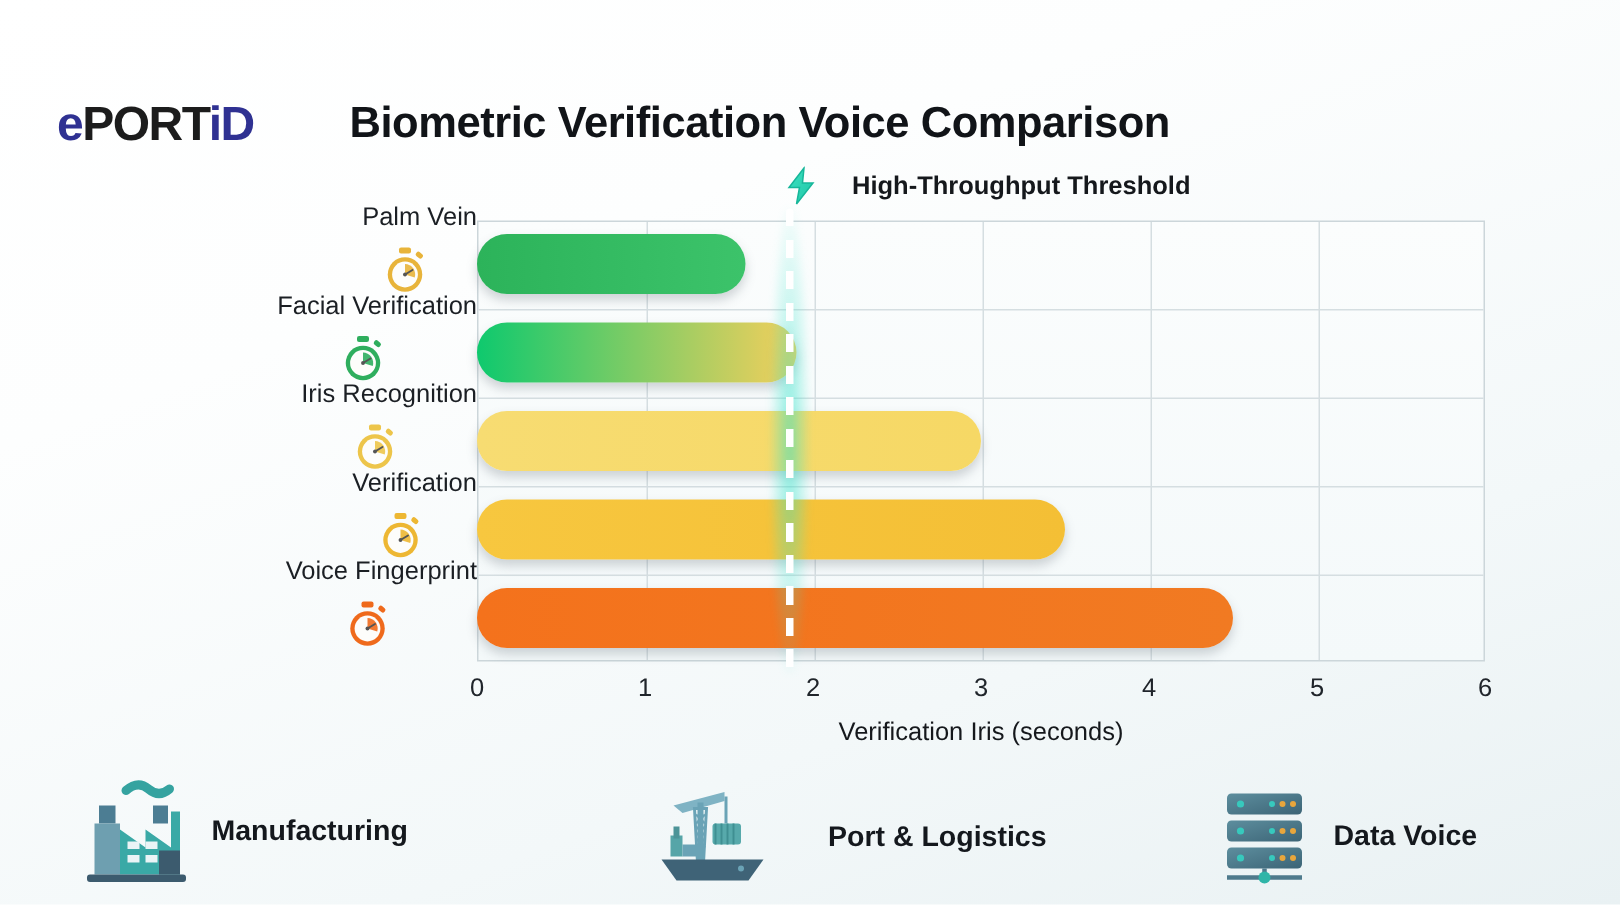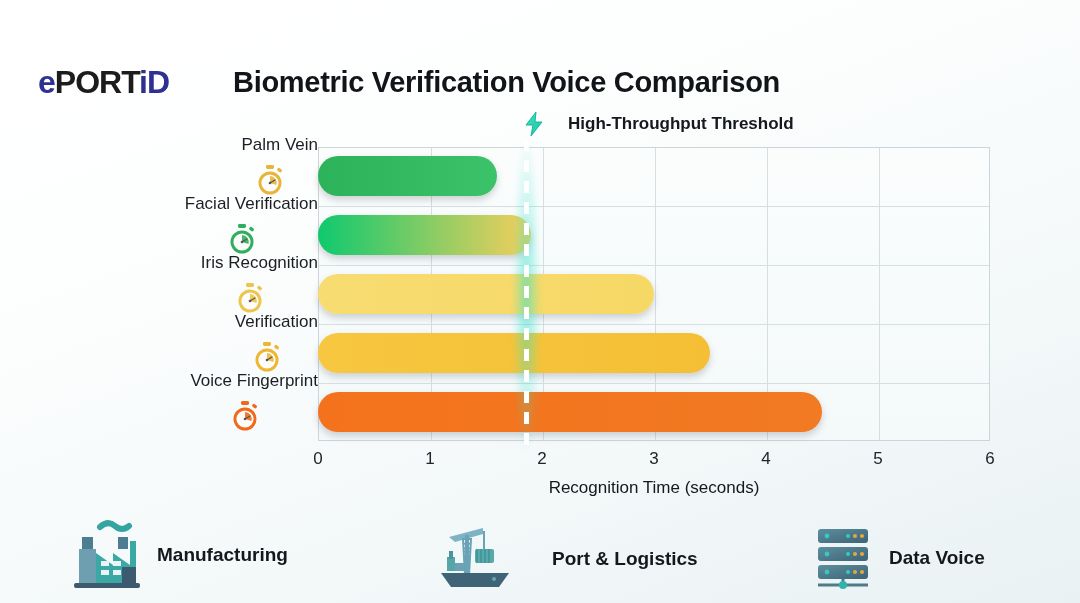--- a/index.html
+++ b/index.html
@@ -179,25 +179,25 @@
 
   <div class="xticks" id="x-ticks">
       <span class="xtick" style="left: 0px;">0</span>
       <span class="xtick" style="left: 112px;">1</span>
       <span class="xtick" style="left: 224px;">2</span>
       <span class="xtick" style="left: 336px;">3</span>
       <span class="xtick" style="left: 448px;">4</span>
       <span class="xtick" style="left: 560px;">5</span>
       <span class="xtick" style="left: 672px;">6</span>
     </div>
-  <div class="xlabel">Recognition Time (seconds)</div>
+  <div class="xlabel">Verification Iris (seconds)</div>
 
   <div class="footer">
 
-    <div class="fitem" style="left:70px; top:14px;align-items:center;">
+    <div class="fitem" style="left:54px; top:14px;align-items:center;">
       <svg width="74" height="72" viewBox="0 0 74 72">
         <path d="M30 8 q8 -7 15 -1 q7 6 14 0" stroke="#35a3a0" stroke-width="6" fill="none" stroke-linecap="round"></path>
         <rect x="12" y="18" width="11" height="12" fill="#4c7d93"></rect>
         <rect x="9" y="30" width="17" height="34" fill="#6e9fb0"></rect>
         <path d="M26 64 V34 l17 12 V34 l17 12 V22 h6 v42 z" fill="#3aa9a6"></path>
         <rect x="48" y="18" width="10" height="12" fill="#4c7d93"></rect>
         <rect x="31" y="42" width="8" height="5" fill="#eaf4f6"></rect>
         <rect x="43" y="42" width="8" height="5" fill="#eaf4f6"></rect>
         <rect x="31" y="51" width="8" height="5" fill="#eaf4f6"></rect>
         <rect x="43" y="51" width="8" height="5" fill="#eaf4f6"></rect>

